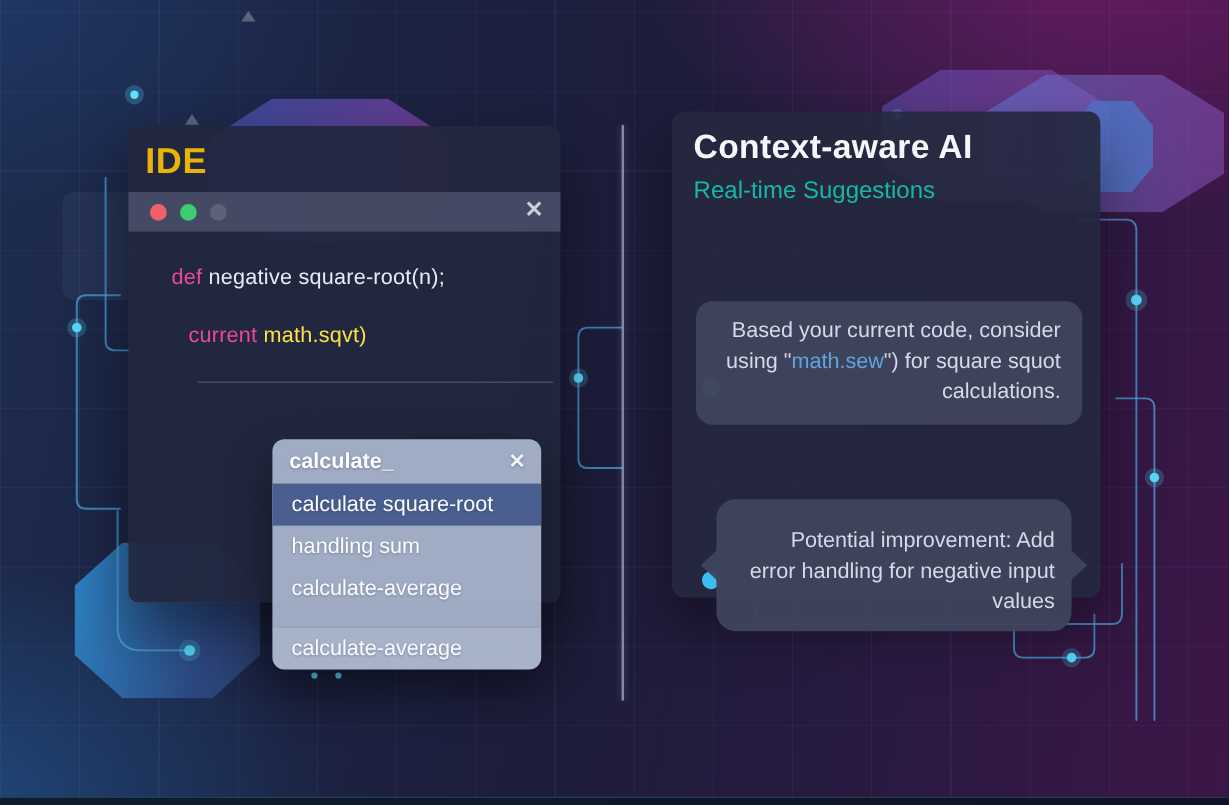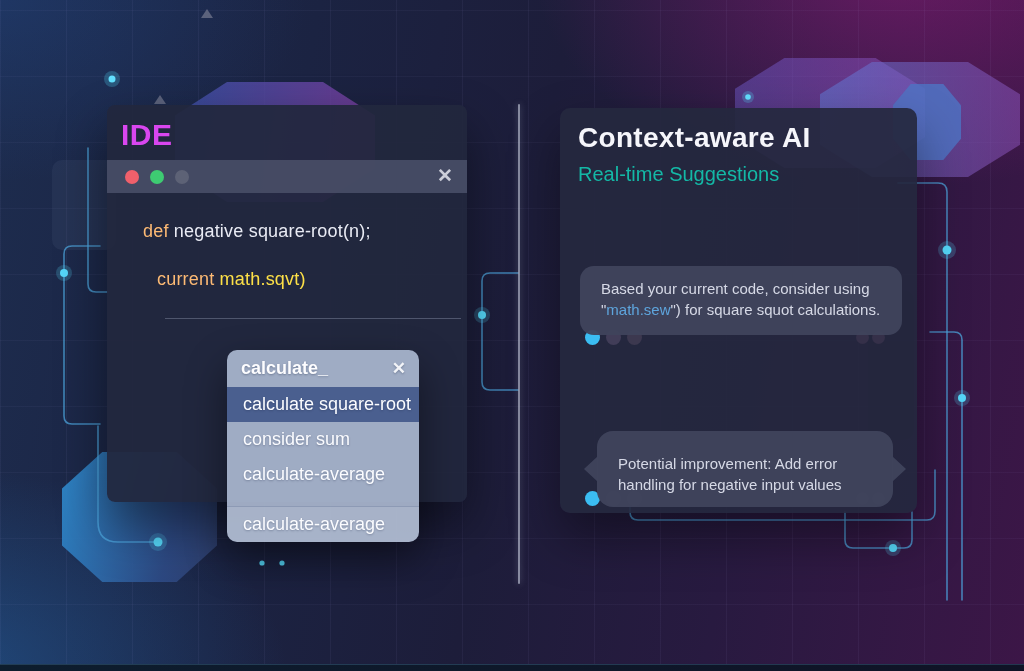--- a/index.html
+++ b/index.html
@@ -52,48 +52,48 @@
     box-shadow:0 0 6px rgba(200,212,235,0.35);
   }
 
   
   #ide-window {
     position:absolute; left:107px; top:105px; width:360px; height:397px; z-index:3;
     background:rgba(34,39,62,0.94); border-radius:8px;
     box-shadow:0 24px 50px rgba(0,0,0,0.45);
   }
   #ide-title {
-    color:#d946ef; font-size:30px; font-weight:bold; letter-spacing:0.5px;
+    color:#eab308; font-size:30px; font-weight:bold; letter-spacing:0.5px;
     padding:13px 0 0 14px; height:55px;
   }
   #ide-titlebar {
     position:relative; height:33px; background:rgba(72,77,102,0.92);
     display:flex; align-items:center; padding-left:18px;
   }
   .traffic-dot { width:14px; height:14px; border-radius:50%; margin-right:11px; }
   #dot-red   { background:#f0606b; }
   #dot-green { background:#3ecb72; }
   #dot-gray  { background:#5d6276; }
   #ide-close {
     position:absolute; right:14px; top:4px; color:#ccced9; font-size:19px;
     font-weight:bold; cursor:default; line-height:24px;
   }
   #code-area { padding:28px 0 0 36px; color:#e9ebf4; font-size:18px; }
   .code-line { white-space:pre; letter-spacing:0.2px; }
   #code-line-2 { margin-top:27px; padding-left:14px; }
-  .kw   { color:#fdba74; }
+  .kw   { color:#ec4899; }
   .cyan { color:#fde047; }
   #code-divider {
     position:absolute; left:58px; top:213px; width:296px; height:1px;
     background:rgba(200,210,232,0.28);
   }
 
   
   #dropdown {
-    position:absolute; left:227px; top:350px; width:192px; z-index:4;
+    position:absolute; left:227px; top:366px; width:224px; z-index:4;
     background:rgba(170,183,207,0.92); border-radius:10px; overflow:hidden;
     box-shadow:0 18px 40px rgba(0,0,0,0.45); color:#ffffff;
   }
   #dropdown-header {
     display:flex; align-items:center; justify-content:space-between;
     height:37px; padding:0 13px 0 14px; font-size:18px; font-weight:bold;
     color:#fdfdff; text-shadow:0 1px 2px rgba(30,40,70,0.35);
   }
   #dropdown-close { color:#f2f4f8; font-size:17px; font-weight:bold; }
   .dd-option {
@@ -102,42 +102,42 @@
   }
   .dd-option.selected { background:rgba(66,88,138,0.92);text-align:right; }
   #dd-spacer { height:14px; }
   #dd-pinned {
     height:36px; border-top:1px solid rgba(120,135,165,0.55);
     background:rgba(255,255,255,0.10);
   }
 
   
   #ai-panel {
-    position:absolute; left:560px; top:108px; width:357px; height:405px; z-index:3;
+    position:absolute; left:560px; top:93px; width:357px; height:405px; z-index:3;
     background:rgba(37,40,62,0.93); border-radius:10px;
     box-shadow:0 24px 50px rgba(0,0,0,0.40);
   }
   #ai-title {
     color:#f6f6fb; font-size:28px; font-weight:bold; letter-spacing:0.3px;
     padding:14px 0 0 18px;
   }
   #ai-subtitle { color:#14b8a6; font-size:20px; padding:9px 0 0 18px; }
   .dots-row { position:absolute; left:0; width:357px; height:16px; }
   #dots-row-1 { top:222px; }
   #dots-row-2 { top:383px; }
   .dot { position:absolute; border-radius:50%; }
   .dot-cyan  { width:15px; height:15px; background:#3bbdf2; left:25px; top:0; }
   .dot-dim-a { width:15px; height:15px; background:#413d58; left:46px; top:0; }
   .dot-dim-b { width:15px; height:15px; background:#3c384f; left:67px; top:0; }
   .dot-far-a { width:13px; height:13px; background:#353049; left:296px; top:1px; }
   .dot-far-b { width:13px; height:13px; background:#353049; left:312px; top:1px; }
 
   .bubble {
     position:absolute; background:rgba(64,68,92,0.96); color:#d6d9e6;
-    font-size:15px; line-height:1.42; border-radius:14px;
+    font-size:18px; line-height:1.42; border-radius:14px;text-align:right;
   }
   #bubble-1 { left:20px; top:158px; width:322px; padding:12px 18px 14px 21px; }
   #bubble-1 .inline-code { color:#5ea5dd; }
   #bubble-2 { left:37px; top:323px; width:296px; padding:22px 14px 11px 21px; border-radius:16px; }
   #bubble-2::before, #bubble-2::after {
     content:""; position:absolute; top:50%; transform:translateY(-50%);
     border-top:13px solid transparent; border-bottom:13px solid transparent;
   }
   #bubble-2::before { left:-13px; border-right:14px solid rgba(64,68,92,0.96); }
   #bubble-2::after  { right:-13px; border-left:14px solid rgba(64,68,92,0.96); }
@@ -209,21 +209,21 @@
     </div>
     <div id="code-divider"></div>
   </div>
 
   <div id="dropdown">
     <div id="dropdown-header">
       <span>calculate_</span>
       <span id="dropdown-close">✕</span>
     </div>
     <div class="dd-option selected">calculate square-root</div>
-    <div class="dd-option">consider sum</div>
+    <div class="dd-option">handling sum</div>
     <div class="dd-option">calculate-average</div>
     <div id="dd-spacer"></div>
     <div class="dd-option" id="dd-pinned">calculate-average</div>
   </div>
 
   <div id="ai-panel">
     <div id="ai-title">Context-aware AI</div>
     <div id="ai-subtitle">Real-time Suggestions</div>
 
     <div class="dots-row" id="dots-row-1">

